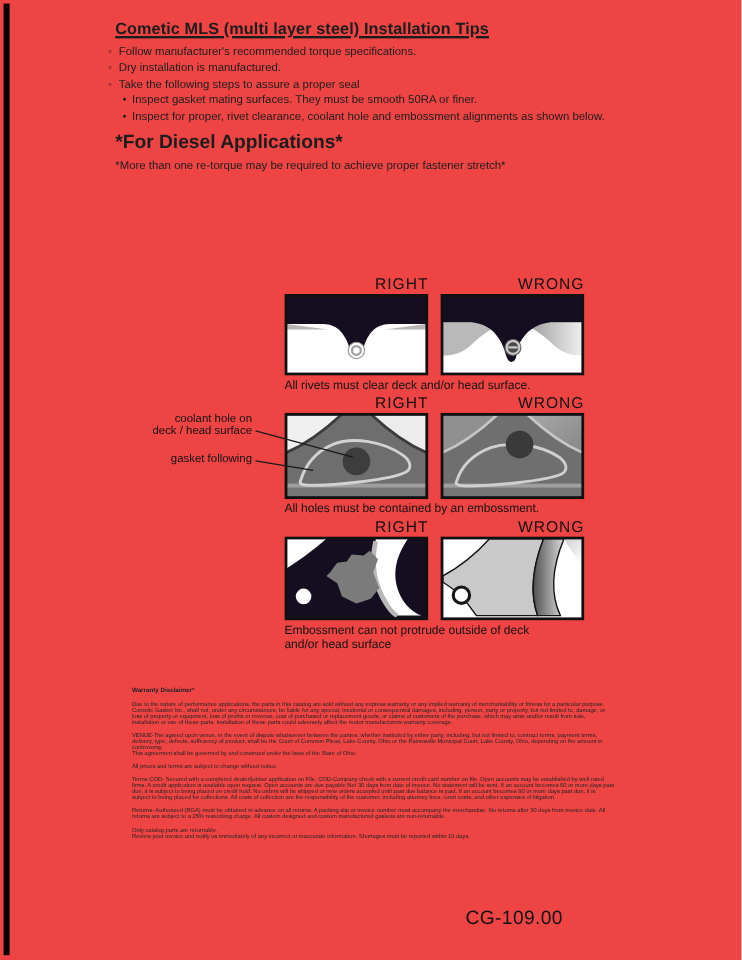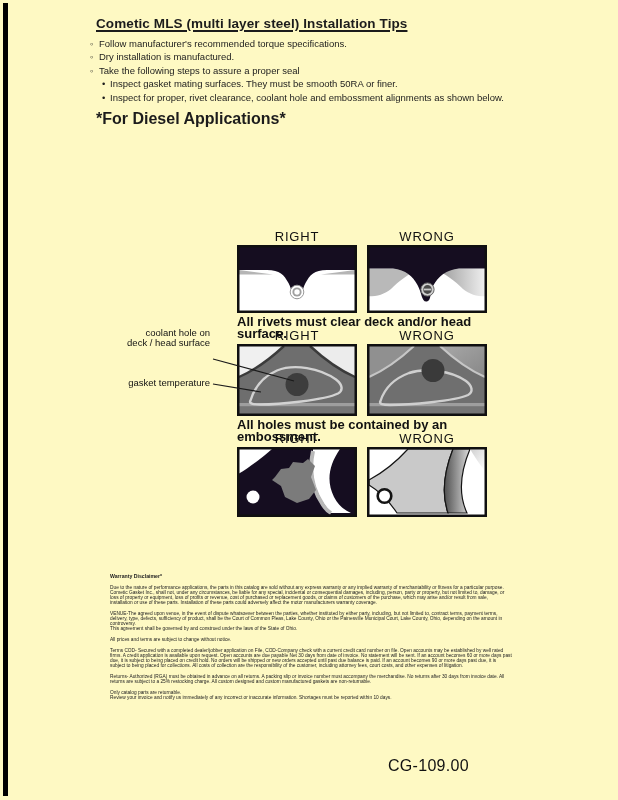--- a/index.html
+++ b/index.html
@@ -1,44 +1,44 @@
 <!DOCTYPE html>
 <html><head>
 <meta charset="utf-8">
 <style>
   html,body{margin:0;padding:0;background:#ffffff;}
-  .page{position:relative;width:618px;height:800px;background:#fef9c3;overflow:hidden;
+  .page{position:relative;width:618px;height:800px;background:#ef4444;overflow:hidden;
         font-family:"Liberation Sans",sans-serif;color:#1c1c1c;}
   .edge-bar{position:absolute;left:3px;top:3px;width:5px;height:793px;background:#000;}
 
   .title{position:absolute;left:96px;top:16px;margin:0;font-size:13.5px;font-weight:bold;
          letter-spacing:.1px;text-decoration:underline;text-underline-offset:2px;
          text-decoration-thickness:1.5px;white-space:nowrap;}
 
   .bullets{position:absolute;left:90px;top:37px;width:450px;font-size:9.5px;line-height:13.4px;}
   .b-row{display:flex;}
   .b-marker{flex:0 0 9px;width:9px;}
   .b-row.sub{margin-left:12px;}
   .b-row.sub .b-marker{flex:0 0 8px;width:8px;}
 
   .diesel{position:absolute;left:96px;top:112px;width:416px;font-size:9.5px;line-height:13.5px;}
   .diesel h2{margin:0 0 6px 0;font-size:16px;}
   .diesel p{margin:0 0 9px 0;}
 
   .dia-row{position:absolute;left:237px;width:260px;}
   #dia1{top:229px}#dia2{top:328px}#dia3{top:431px}
   .dia-labels{display:flex;gap:10px;font-size:13px;letter-spacing:.8px;color:#111;}
-  .dia-labels span{width:120px;text-align:center;}
+  .dia-labels span{width:120px;text-align:right;}
   .dia-panels{display:flex;gap:10px;margin-top:1px;}
   svg.panel{display:block;}
-  .dia-caption{margin-top:3px;font-size:13px;line-height:11.5px;color:#111;white-space:pre-line;font-weight:bold;}
+  .dia-caption{margin-top:3px;font-size:10px;line-height:11.5px;color:#111;white-space:pre-line;}
 
   .callout{position:absolute;left:80px;width:130px;text-align:right;font-size:9.5px;
            line-height:9.5px;color:#111;white-space:pre-line;}
-  #callout-coolant{top:328px;}
+  #callout-coolant{top:345px;}
   #callout-emboss{top:378px;}
   .leader{position:absolute;left:0;top:0;pointer-events:none;z-index:5;}
 
   .disclaimer{position:absolute;left:110px;top:574px;width:402px;font-size:4.8px;
               line-height:5px;color:#222;}
   .disclaimer h3{margin:0 0 6px 0;font-size:5.2px;}
   .disclaimer p{margin:0 0 6px 0;white-space:pre-line;}
 
   .footer{position:absolute;left:388px;top:757px;font-size:16px;color:#111;letter-spacing:.3px;}
 </style>
@@ -68,20 +68,21 @@
       <span>Inspect gasket mating surfaces.  They must be smooth 50RA or finer.</span>
     </div>
     <div class="b-row sub">
       <span class="b-marker">•</span>
       <span>Inspect for proper, rivet clearance, coolant hole and embossment alignments as shown below.</span>
     </div>
   </div>
 
   <div class="diesel">
     <h2>*For Diesel Applications*</h2>
+    <p>*More than one re-torque may be required to achieve proper fastener stretch*</p>
   </div>
 
   <div class="dia-row" id="dia1">
     <div class="dia-labels">
       <span>RIGHT</span>
       <span>WRONG</span>
     </div>
     <div class="dia-panels">
       <svg class="panel" viewBox="0 0 120 68" width="120" height="68">
         <rect x="2" y="2" width="116" height="64" fill="#ffffff"></rect>
@@ -153,21 +154,21 @@
         <path d="M13.5,57 C17,46 26,35 42,29 C58,23.5 84,26.5 99,37 C105.5,42 106.5,48 101,51 C88,57 42,61 23,61 C16,61 11.5,60 13.5,57 Z" fill="none" stroke="#cfcfcf" stroke-width="2.4" stroke-linejoin="round"></path>
         <circle cx="66" cy="26.5" r="11.5" fill="#3a3a3a"></circle>
         <rect x="1.25" y="1.25" width="117.5" height="69.5" fill="none" stroke="#101010" stroke-width="2.5"></rect>
       </svg>
     </div>
     <div class="dia-caption">All holes must be contained by an embossment.</div>
   </div>
 
   <div class="callout" id="callout-coolant">coolant hole on
 deck / head surface</div>
-  <div class="callout" id="callout-emboss">gasket temperature</div>
+  <div class="callout" id="callout-emboss">gasket following</div>
 
   <svg class="leader" width="618" height="800" viewBox="0 0 618 800">
     <line x1="213" y1="359" x2="294" y2="381" stroke="#1a1a1a" stroke-width="1.1"></line>
     <line x1="213" y1="384" x2="261" y2="392" stroke="#1a1a1a" stroke-width="1.1"></line>
   </svg>
 
   <div class="dia-row" id="dia3">
     <div class="dia-labels">
       <span>RIGHT</span>
       <span>WRONG</span>
@@ -195,20 +196,22 @@
           </linearGradient>
         </defs>
         <rect x="2" y="2" width="116" height="66" fill="#ffffff"></rect>
         <path d="M41,2 H86 C77,25 74,46 81,66 H30 C22,54 12,44 2,38 V33 C17,25 31,13 41,2 Z" fill="#c9c9c9" stroke="#141414" stroke-width="1.2"></path>
         <path d="M86,2 H103 C93,26 91,47 100,66 H81 C74,46 77,25 86,2 Z" fill="url(#g3w)" stroke="#141414" stroke-width="1.2"></path>
         <path d="M103,2 H118 V24 C112,16.5 107.5,9.5 103,2 Z" fill="url(#g3w2)"></path>
         <circle cx="17.5" cy="49" r="6.8" fill="#ffffff" stroke="#141414" stroke-width="2.6"></circle>
         <rect x="1.25" y="1.25" width="117.5" height="67.5" fill="none" stroke="#101010" stroke-width="2.5"></rect>
       </svg>
     </div>
+    <div class="dia-caption">Embossment can not protrude outside of deck
+and/or head surface</div>
   </div>
 
   <div class="disclaimer">
     <h3>Warranty Disclaimer*</h3>
     <p>Due to the nature of performance applications, the parts in this catalog are sold without any express warranty or any implied warranty of merchantability or fitness for a particular purpose. Cometic Gasket Inc., shall not, under any circumstances, be liable for any special, incidental or consequential damages, including, person, party or property, but not limited to, damage, or loss of property or equipment, loss of profits or revenue, cost of purchased or replacement goods, or claims of customers of the purchase, which may arise and/or result from sale, installation or use of these parts. Installation of these parts could adversely affect the motor manufacturers warranty coverage.</p>
     <p>VENUE-The agreed upon venue, in the event of dispute whatsoever between the parties, whether instituted by either party, including, but not limited to, contract terms, payment terms, delivery, type, defects, sufficiency of product, shall be the Court of Common Pleas, Lake County, Ohio or the Painesville Municipal Court, Lake County, Ohio, depending on the amount in controversy.
 This agreement shall be governed by and construed under the laws of the State of Ohio.</p>
     <p>All prices and terms are subject to change without notice.</p>
     <p>Terms COD- Secured with a completed dealer/jobber application on File, COD-Company check with a current credit card number on file. Open accounts may be established by well rated firms. A credit application is available upon request. Open accounts are due payable Net 30 days from date of invoice. No statement will be sent. If an account becomes 60 or more days past due, it is subject to being placed on credit hold. No orders will be shipped or new orders accepted until past due balance is paid. If an account becomes 90 or more days past due, it is subject to being placed for collections. All costs of collection are the responsibility of the customer, including attorney fees, court costs, and other expenses of litigation.</p>
     <p>Returns- Authorized (RGA) must be obtained in advance on all returns. A packing slip or invoice number must accompany the merchandise. No returns after 30 days from invoice date. All returns are subject to a 25% restocking charge. All custom designed and custom manufactured gaskets are non-returnable.</p>

